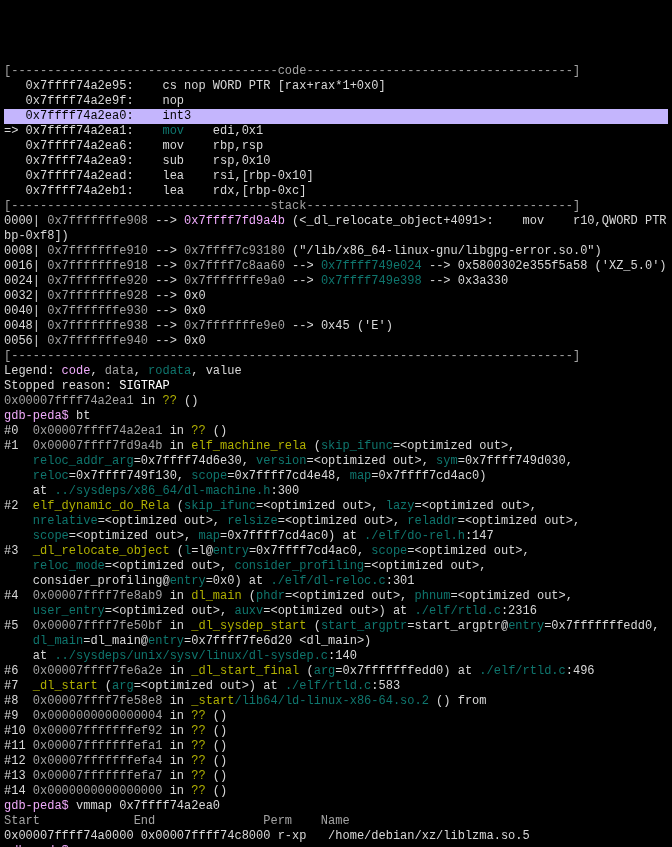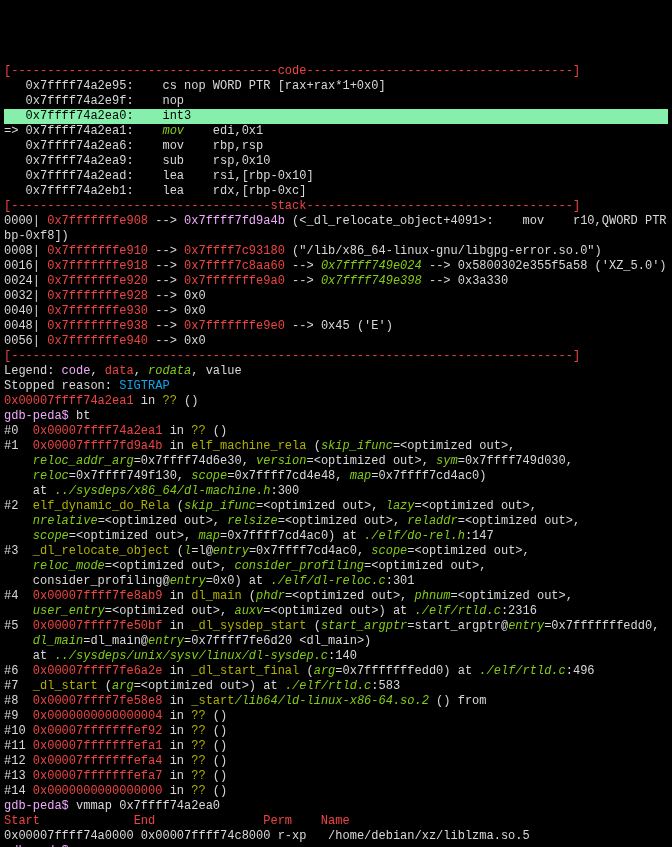--- a/index.html
+++ b/index.html
@@ -9,28 +9,28 @@
     color: #ffffff;
     font-family: "Consolas", "Monaco", "Courier New", monospace;
     font-size: 12px;
     line-height: 1.25;
     width: 672px;
     height: 847px;
     box-sizing: border-box;
     overflow: hidden;
     white-space: pre;
   }
-  .blue    { color: #ef4444; text-align: right; }
-  .green   { color: #84cc16; font-style: italic; }
+  .blue    { color: #a3a3a3; text-align: right; }
+  .green   { color: #0f766e; }
   .red     { color: #f0abfc; }
-  .brightred { color: #0ea5e9; }
+  .brightred { color: #ffffff; }
   .yellow  { color: #b0b000; }
   .white   { color: #d8d8d8; }
   .highlight {
-    background: #86efac;
+    background: #c4b5fd;
     color: #000000;
     display: inline-block;
     width: 100%;
   }
   .row { display: block; }
 </style>
 </head>
 <body>
 
 

